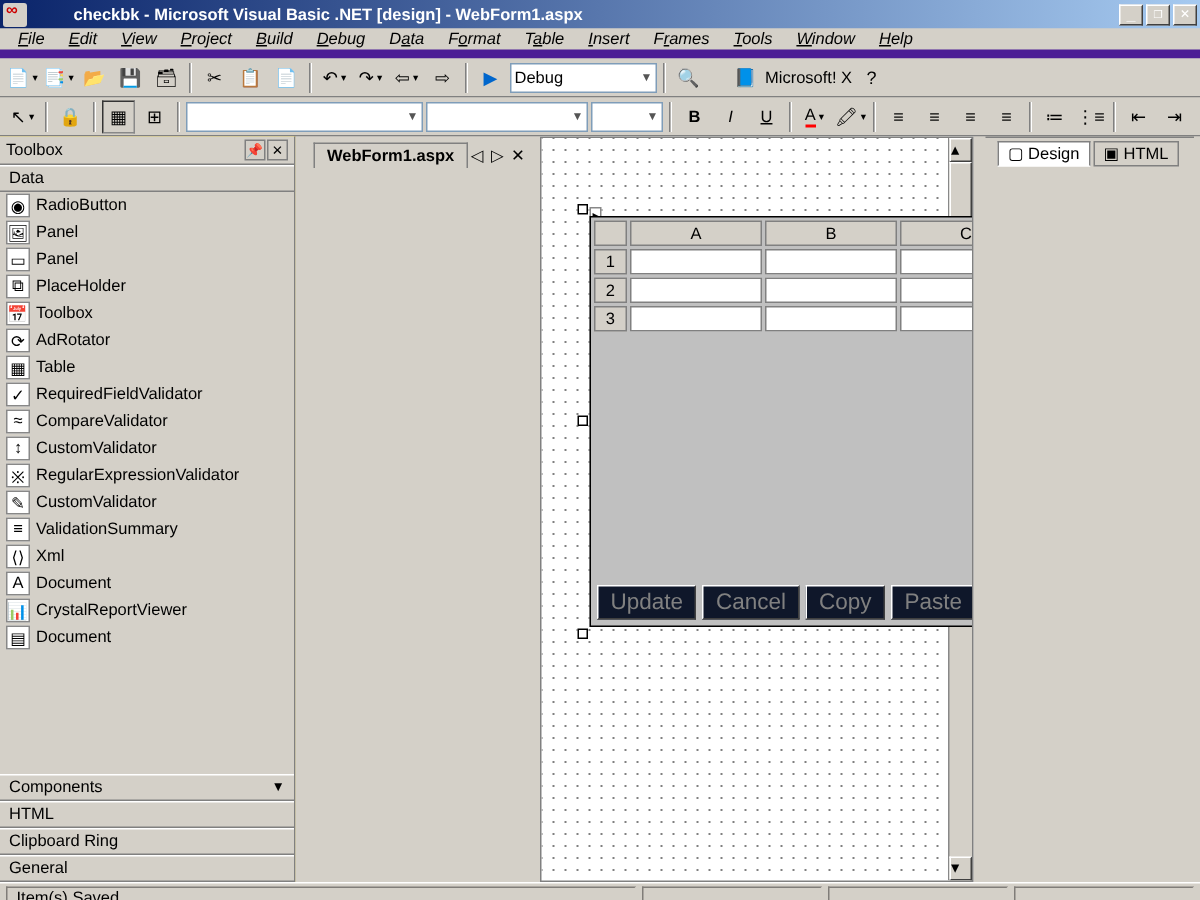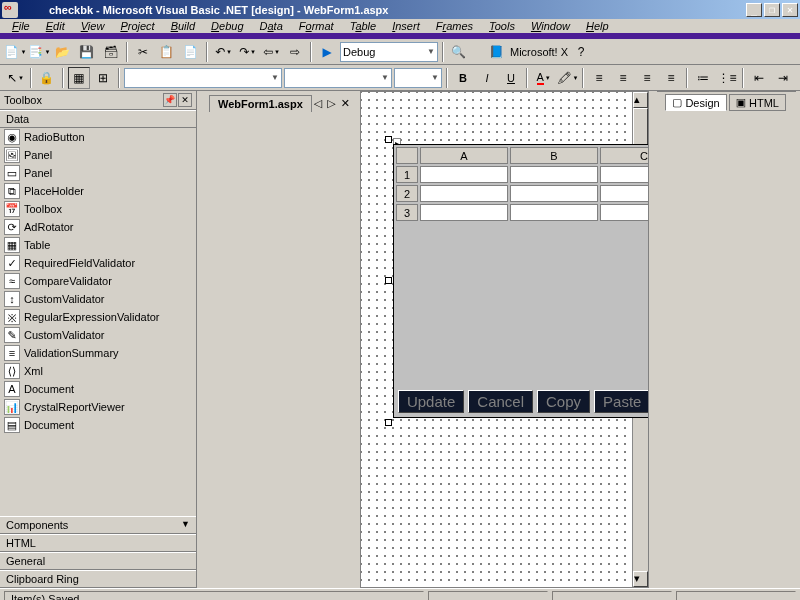--- a/index.html
+++ b/index.html
@@ -239,24 +239,24 @@
         </div>
       </div>
     <div class="cat">
         <span>Components</span>
         <span class="arrow">▼</span>
       </div>
     <div class="cat">
         <span>HTML</span>
       </div>
     <div class="cat">
+        <span>Clipboard Ring</span>
+      </div>
+    <div class="cat">
         <span>General</span>
-      </div>
-    <div class="cat">
-        <span>Clipboard Ring</span>
       </div>
   </div>
 
   <div class="editor">
     <div class="tabstrip">
       <div class="tab">WebForm1.aspx</div>
       <div class="navbtns">
         <span>◁</span>
         <span>▷</span>
         <span>✕</span>

